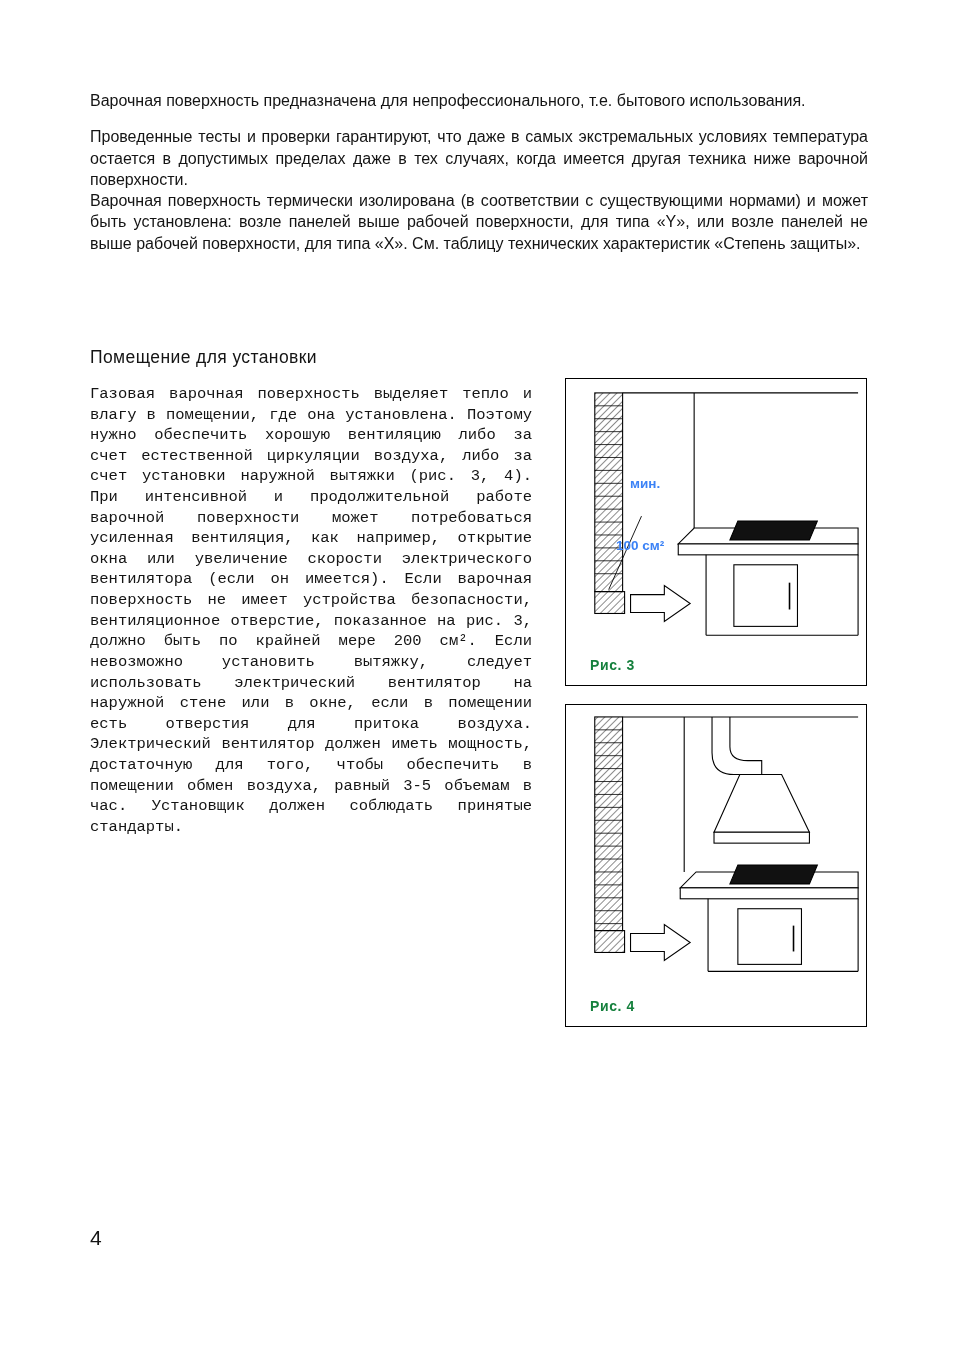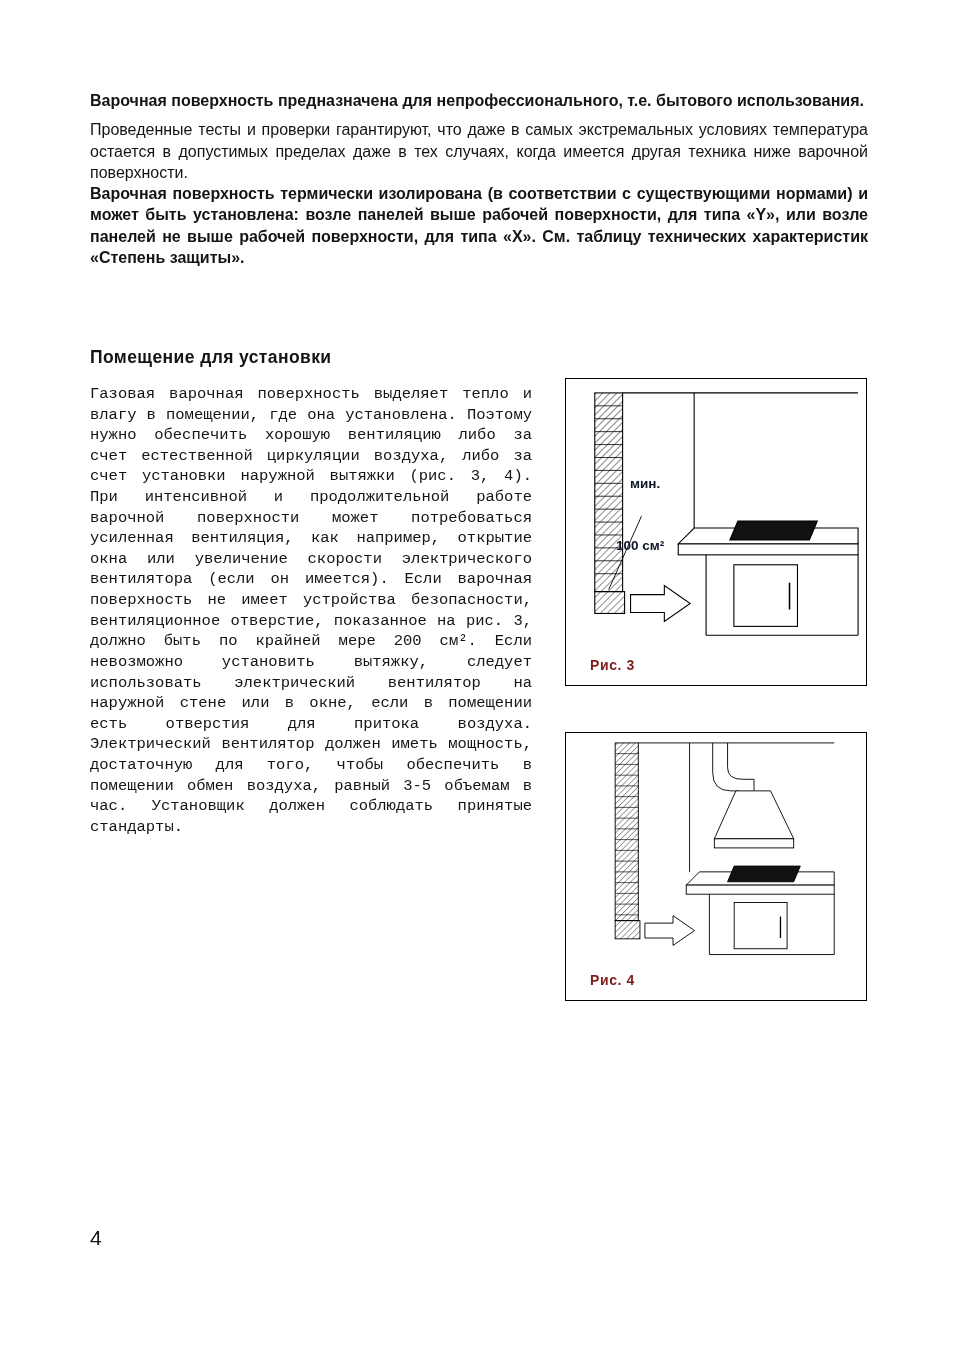--- a/index.html
+++ b/index.html
@@ -5,47 +5,47 @@
   * { margin:0; padding:0; box-sizing:border-box; }
   html,body { background:#fff; }
   body {
     width:954px; height:1354px; position:relative; overflow:hidden;
     font-family:"Liberation Sans", sans-serif; color:#141414;
   }
   .intro {
     position:absolute; left:90px; top:90px; width:778px;
     font-size:16px; line-height:1.33; text-align:justify;
   }
-  .intro p.gap { margin-top:8px; }
-  .bold { font-weight:bold; }
+  .intro p.gap { margin-top:15px; }
+  .bold { font-weight:normal; }
   .heading {
     position:absolute; left:90px; top:347px;
-    font-size:17.5px; font-weight:bold; letter-spacing:0.4px;
+    font-size:17.5px; font-weight:normal; letter-spacing:0.4px;
   }
   .body-col {
     position:absolute; left:90px; top:384px; width:442px;
     font-size:15.5px; line-height:1.33; text-align:justify;font-family:Liberation Mono, monospace;
   }
   .figure {
     position:absolute; left:565px; width:302px;
     border:1px solid #000; background:#fff;
   }
   .fig3 { top:378px; height:308px; }
-  .fig4 { top:704px; height:269px;margin-top:28px; }
+  .fig4 { top:704px; height:323px; }
   .figure svg { position:absolute; left:0; top:0; width:100%; height:100%; }
   .fig-label {
     position:absolute; font-weight:bold; font-size:13.5px; line-height:1.3;
-    color:#0f172a;
+    color:#3b82f6;
   }
   .fig3 .fig-label { left:50px; top:96px; }
   .fig-label .l1 { display:block; margin-left:14px; }
   .fig-label .l2 { display:block;margin-top:44px; }
   .fig-caption {
     position:absolute; left:24px; bottom:12px;
-    font-weight:bold; font-size:14px; letter-spacing:0.6px; color:#7f1d1d;
+    font-weight:bold; font-size:14px; letter-spacing:0.6px; color:#15803d;
   }
   .page-number {
     position:absolute; left:90px; top:1226px; font-size:21px;
   }
 </style>
 </head>
 <body>
 
 <div class="intro">
   <p class="bold">Варочная поверхность предназначена для непрофессионального, т.е. бытового использования.</p>

